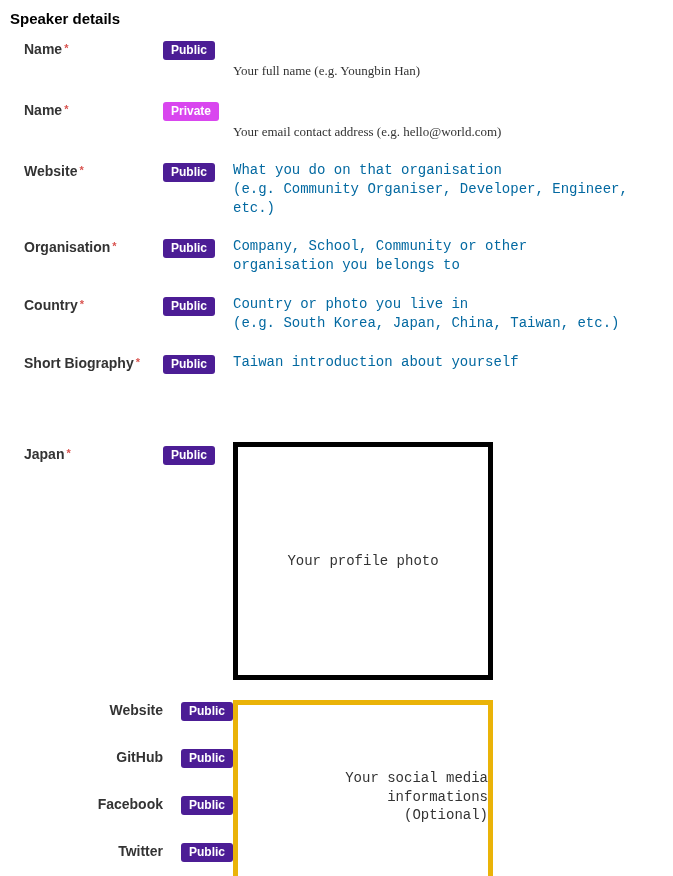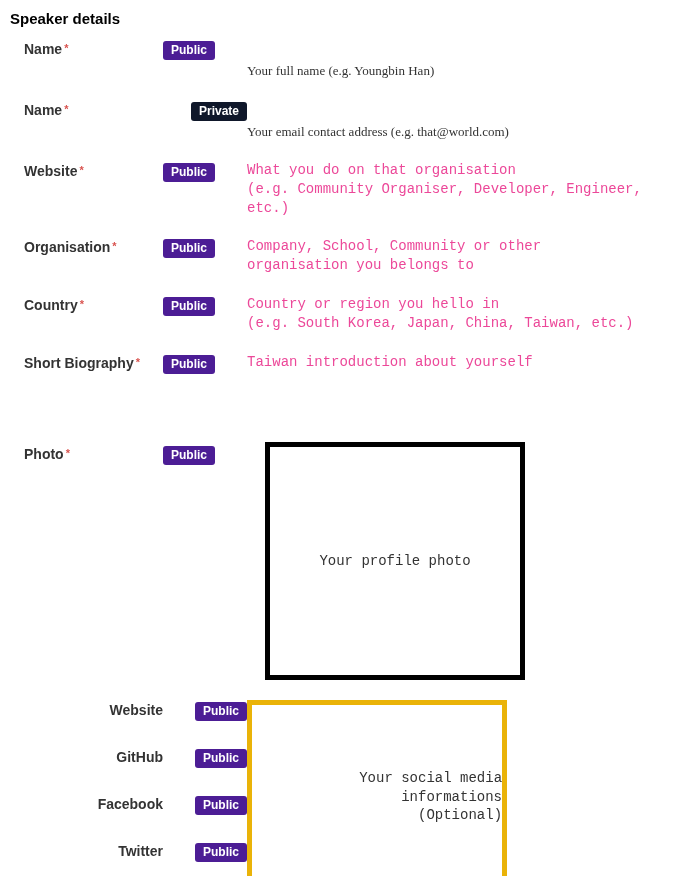--- a/index.html
+++ b/index.html
@@ -56,54 +56,52 @@
       font-weight: bold;
       color: #fff;
       padding: 2px 8px;
       border-radius: 3px;
       line-height: 15px;
     }
     .badge-public {
       background: #4c1d95;
     }
     .badge-private {
-      background: #0f172a;
-      margin-left: 28px;
+      background: #d946ef;
     }
     .desc-cell {
       vertical-align: top;
       padding-top: 0;
     }
     .desc-serif {
       font-family: Georgia, "Times New Roman", serif;
       font-size: 13px;
       color: #333;
       line-height: 1.3;
       margin-top: 24px;
     }
     .desc-mono {
       font-family: "Courier New", Courier, monospace;
       font-size: 14px;
-      color: #ec4899;
+      color: #0369a1;
       line-height: 1.35;
       white-space: pre-line;
     }
     .photo-box {
       width: 260px;
       height: 238px;
       border: 5px solid #000;
       display: flex;
       align-items: center;
       justify-content: center;
       text-align: center;
       font-family: "Courier New", Courier, monospace;
       font-size: 14px;
       color: #333;
       margin-top: -2px;
-      margin-left: 18px;
     }
     .social-box {
       width: 260px;
       height: 194px;
       border: 5px solid #eab308;
       display: flex;
       align-items: center;
       padding-left: 8px;
       font-family: "Courier New", Courier, monospace;
       font-size: 14px;
@@ -141,21 +139,21 @@
   </tr>
 
   <tr class="form-row">
     <td class="label-cell">
       <span>Name</span><span class="required">*</span>
     </td>
     <td class="badge-cell">
       <span class="badge badge-private">Private</span>
     </td>
     <td class="desc-cell">
-      <div class="desc-serif">Your email contact address (e.g. that@world.com)</div>
+      <div class="desc-serif">Your email contact address (e.g. hello@world.com)</div>
     </td>
   </tr>
 
   <tr class="form-row">
     <td class="label-cell">
       <span>Website</span><span class="required">*</span>
     </td>
     <td class="badge-cell">
       <span class="badge badge-public">Public</span>
     </td>
@@ -179,21 +177,21 @@
   </tr>
 
   <tr class="form-row">
     <td class="label-cell">
       <span>Country</span><span class="required">*</span>
     </td>
     <td class="badge-cell">
       <span class="badge badge-public">Public</span>
     </td>
     <td class="desc-cell">
-      <div class="desc-mono">Country or region you hello in
+      <div class="desc-mono">Country or photo you live in
 (e.g. South Korea, Japan, China, Taiwan, etc.)</div>
     </td>
   </tr>
 
   <tr class="form-row">
     <td class="label-cell">
       <span>Short Biography</span><span class="required">*</span>
     </td>
     <td class="badge-cell">
       <span class="badge badge-public">Public</span>
@@ -202,21 +200,21 @@
       <div class="desc-mono">Taiwan introduction about yourself</div>
     </td>
   </tr>
 
   <tr class="spacer-row">
         <td colspan="3"></td>
       </tr>
 
   <tr class="form-row">
     <td class="label-cell">
-      <span>Photo</span><span class="required">*</span>
+      <span>Japan</span><span class="required">*</span>
     </td>
     <td class="badge-cell">
       <span class="badge badge-public">Public</span>
     </td>
     <td class="desc-cell">
       <div class="photo-box">
         <span>Your profile photo</span>
       </div>
     </td>
   </tr>

